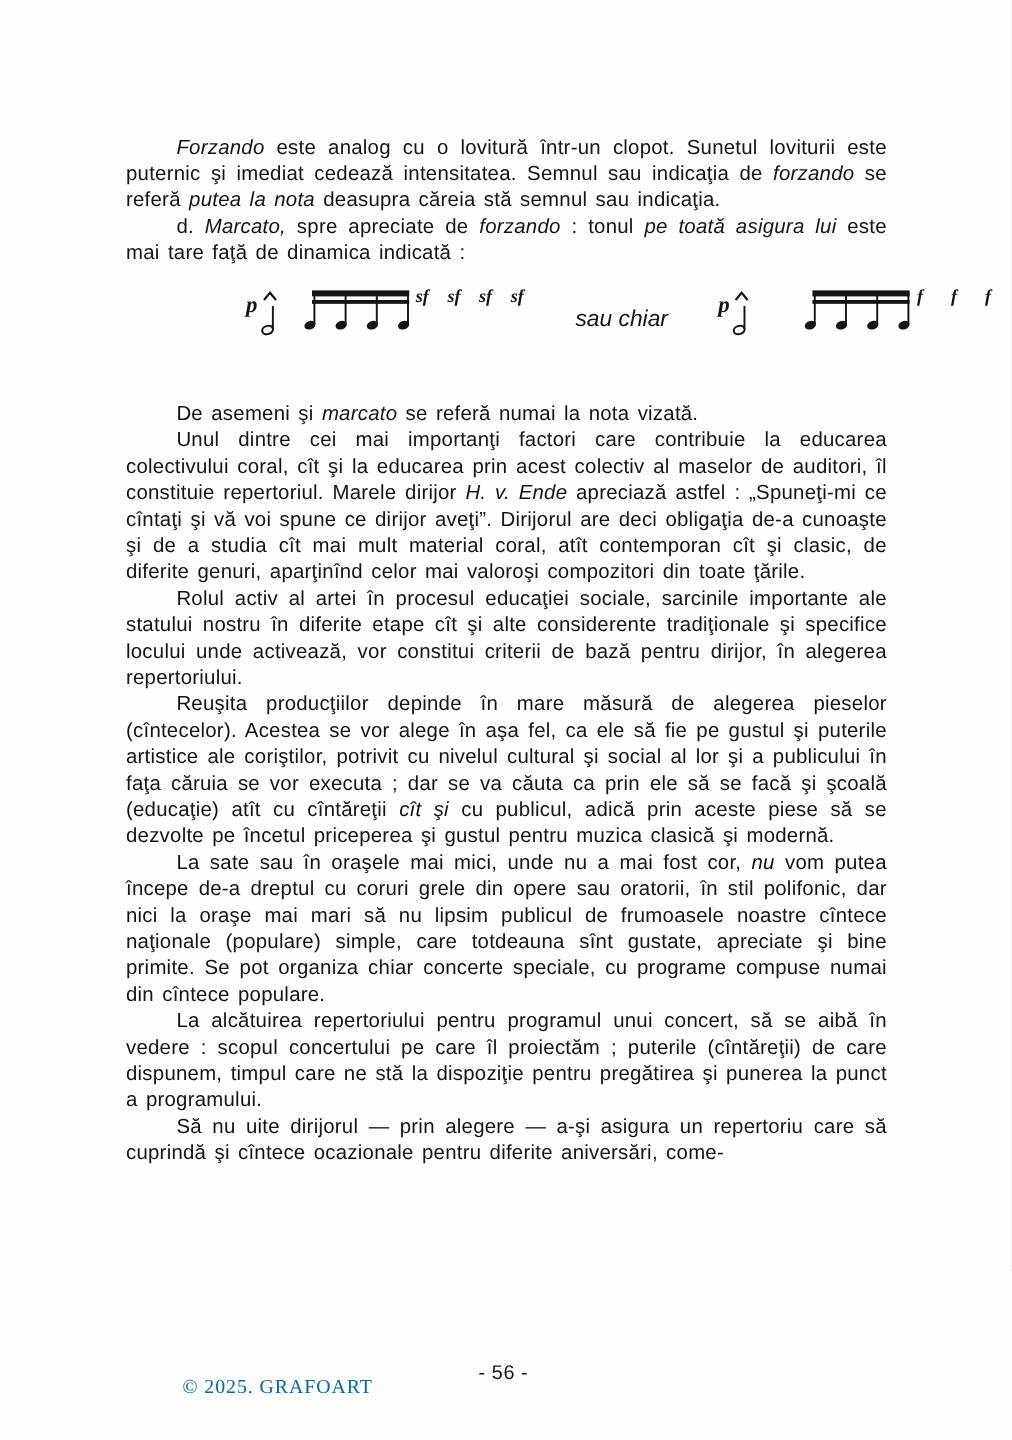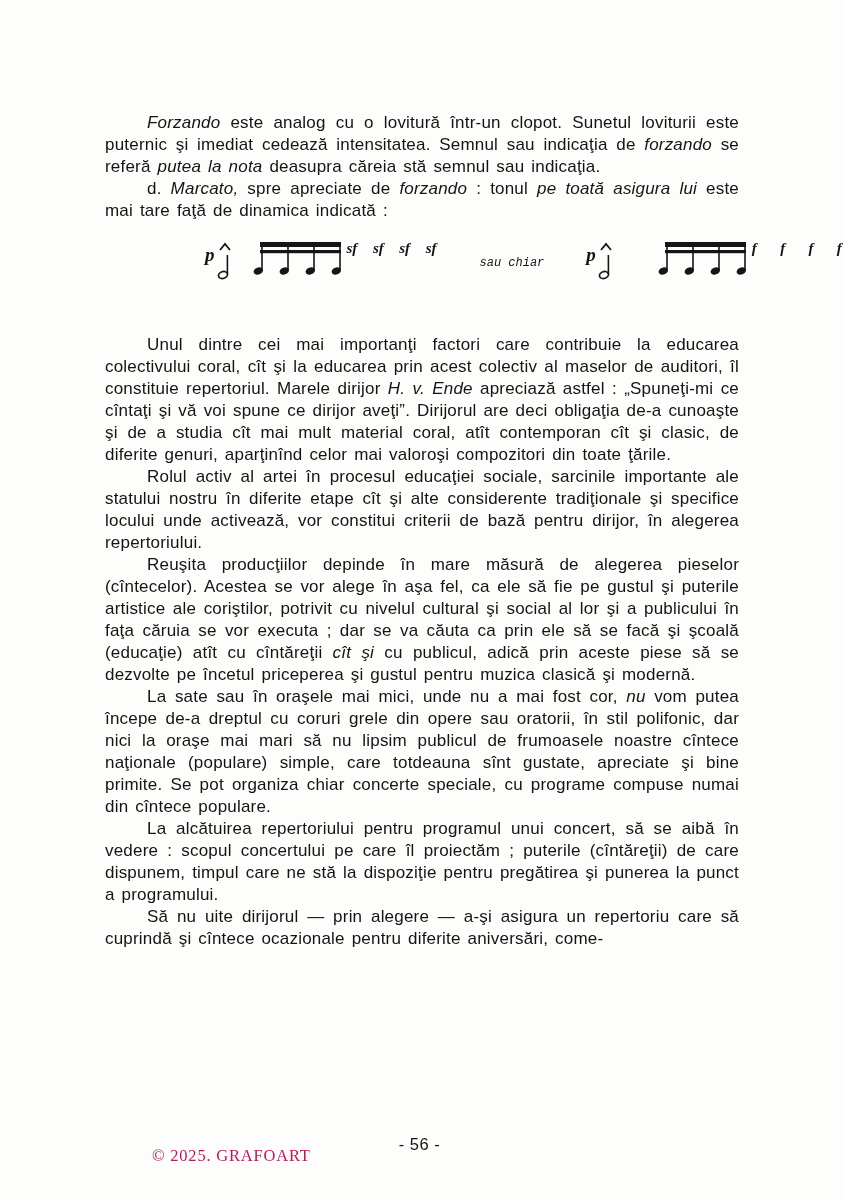--- a/index.html
+++ b/index.html
@@ -60,40 +60,40 @@
     width:90px;
     padding:0 1px;
     margin-top:1px;
     font-family:"Liberation Serif",serif;
     font-style:italic;
     font-weight:700;
     font-size:15px;
     line-height:1;
   }
   .fig-label{
-    font-family:Liberation Mono, monospace;
+    font-family:Liberation Sans, sans-serif;
     font-style:italic;
-    font-size:12px;
+    font-size:19px;
     margin:16px 42px 14px 42px;
     white-space:nowrap;
   }
   
   .pagenum{
     position:absolute;
     left:0;right:4px;bottom:46px;
     text-align:center;
     font-size:16.5px;
     letter-spacing:0.5px;
   }
   .copyright{
     position:absolute;
     left:152px;bottom:34px;
     font-family:"Liberation Serif",serif;
     font-size:16.5px;
-    color:#be185d;
+    color:#0369a1;
     letter-spacing:0.8px;
     text-align:right;
   }
 </style>
 </head>
 <body>
 
 <div class="page">
   <div class="text-block">
 
@@ -159,20 +159,21 @@
         <div class="marks">
           <span>f</span>
           <span>f</span>
           <span>f</span>
           <span>f</span>
         </div>
       </div>
 
     </div>
 
+    <p class="para"><span>De asemeni şi </span><span class="it">marcato</span><span> se referă numai la nota vizată.</span></p>
 
 
     <p class="para"><span>Unul dintre cei mai importanţi factori care contribuie la educarea colectivului coral, cît şi la educarea prin acest colectiv al maselor de auditori, îl constituie repertoriul. Marele dirijor </span><span class="it">H. v. Ende</span><span> apreciază astfel&nbsp;: „Spuneţi-mi ce cîntaţi şi vă voi spune ce dirijor aveţi”. Dirijorul are deci obligaţia de-a cunoaşte şi de a studia cît mai mult material coral, atît contemporan cît şi clasic, de diferite genuri, aparţinînd celor mai valoroşi compozitori din toate ţările.</span></p>
     <p class="para"><span>Rolul activ al artei în procesul educaţiei sociale, sarcinile importante ale statului nostru în diferite etape cît şi alte considerente tradiţionale şi specifice locului unde activează, vor constitui criterii de bază pentru dirijor, în alegerea repertoriului.</span></p>
     <p class="para"><span>Reuşita producţiilor depinde în mare măsură de alegerea pieselor (cîntecelor). Acestea se vor alege în aşa fel, ca ele să fie pe gustul şi puterile artistice ale coriştilor, potrivit cu nivelul cultural şi social al lor şi a publicului în faţa căruia se vor executa&nbsp;; dar se va căuta ca prin ele să se facă şi şcoală (educaţie) atît cu cîntăreţii </span><span class="it">cît şi</span><span> cu publicul, adică prin aceste piese să se dezvolte pe încetul priceperea şi gustul pentru muzica clasică şi modernă.</span></p>
     <p class="para"><span>La sate sau în oraşele mai mici, unde nu a mai fost cor, </span><span class="it">nu</span><span> vom putea începe de-a dreptul cu coruri grele din opere sau oratorii, în stil polifonic, dar nici la oraşe mai mari să nu lipsim publicul de frumoasele noastre cîntece naţionale (populare) simple, care totdeauna sînt gustate, apreciate şi bine primite. Se pot organiza chiar concerte speciale, cu programe compuse numai din cîntece populare.</span></p>
     <p class="para"><span>La alcătuirea repertoriului pentru programul unui concert, să se aibă în vedere&nbsp;: scopul concertului pe care îl proiectăm&nbsp;; puterile (cîntăreţii) de care dispunem, timpul care ne stă la dispoziţie pentru pregătirea şi punerea la punct a programului.</span></p>
     <p class="para"><span>Să nu uite dirijorul — prin alegere — a-şi asigura un repertoriu care să cuprindă şi cîntece ocazionale pentru diferite aniversări, come-</span></p>
 
   </div>

